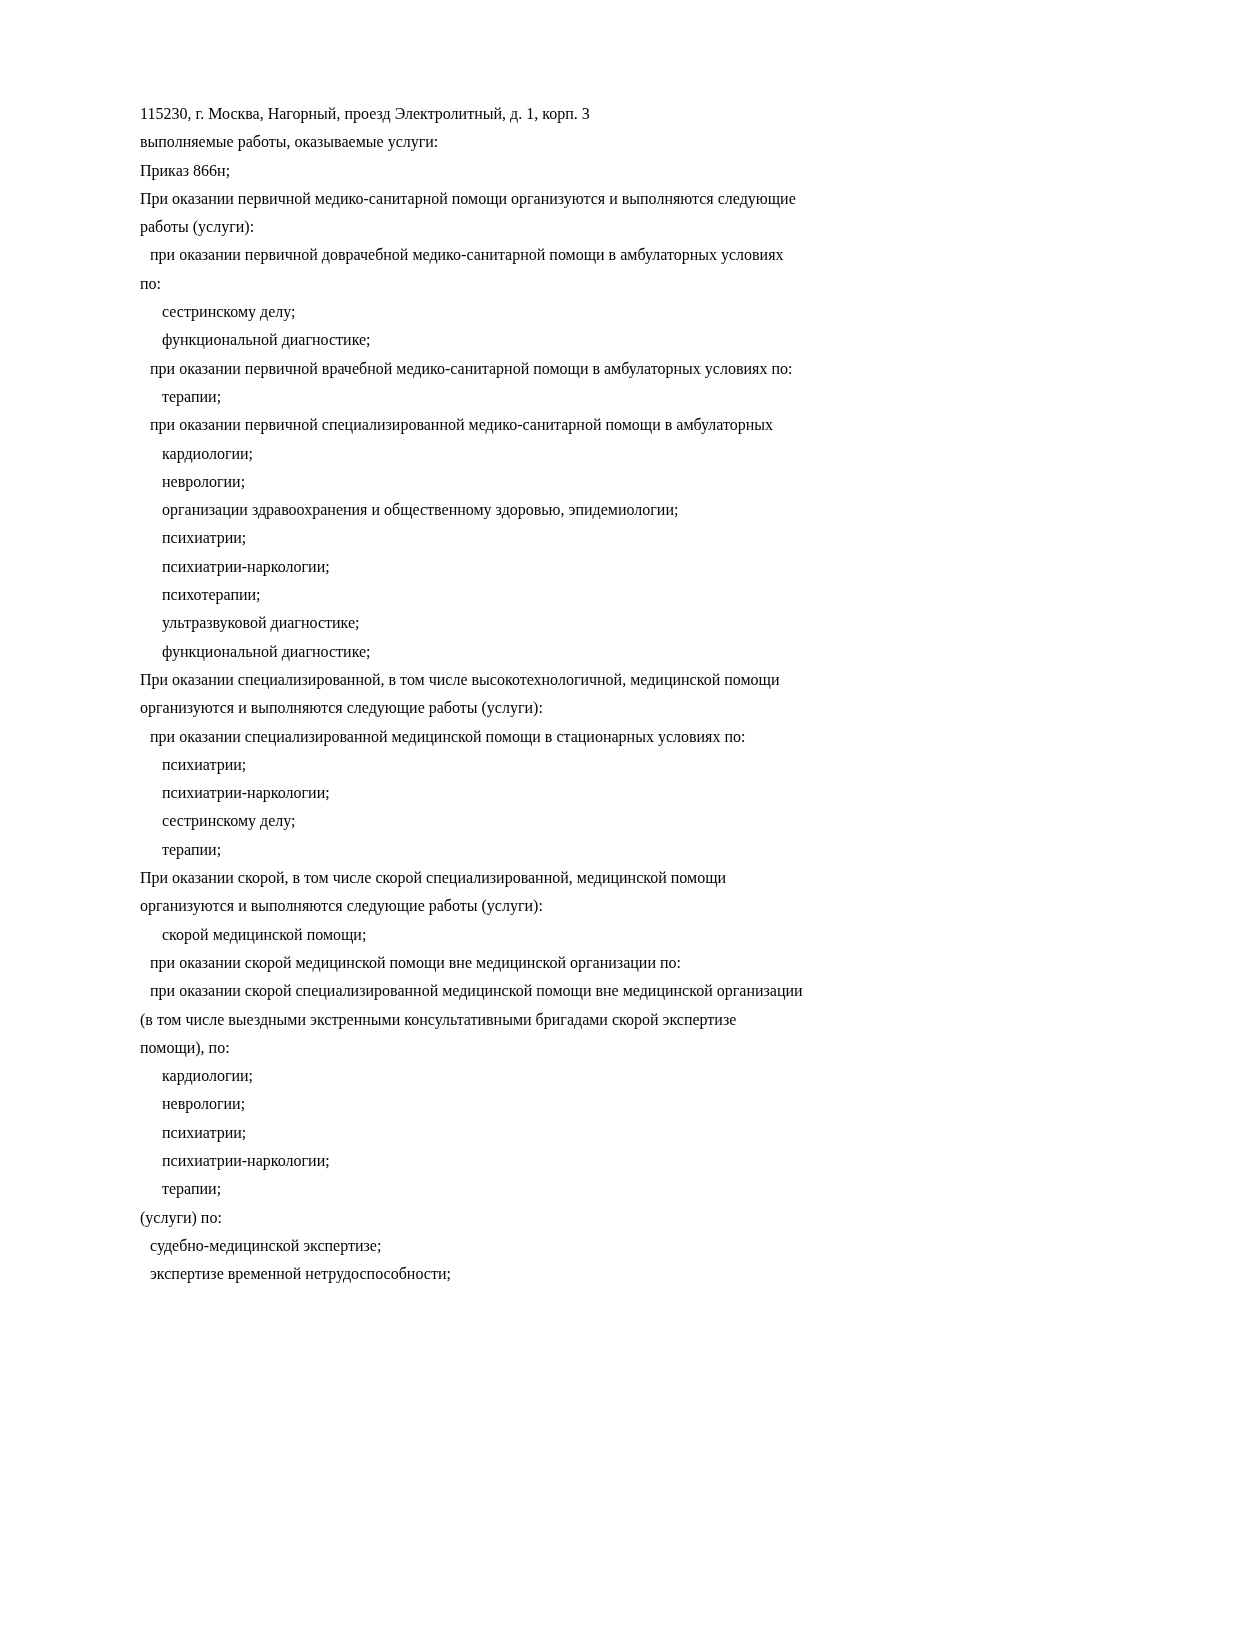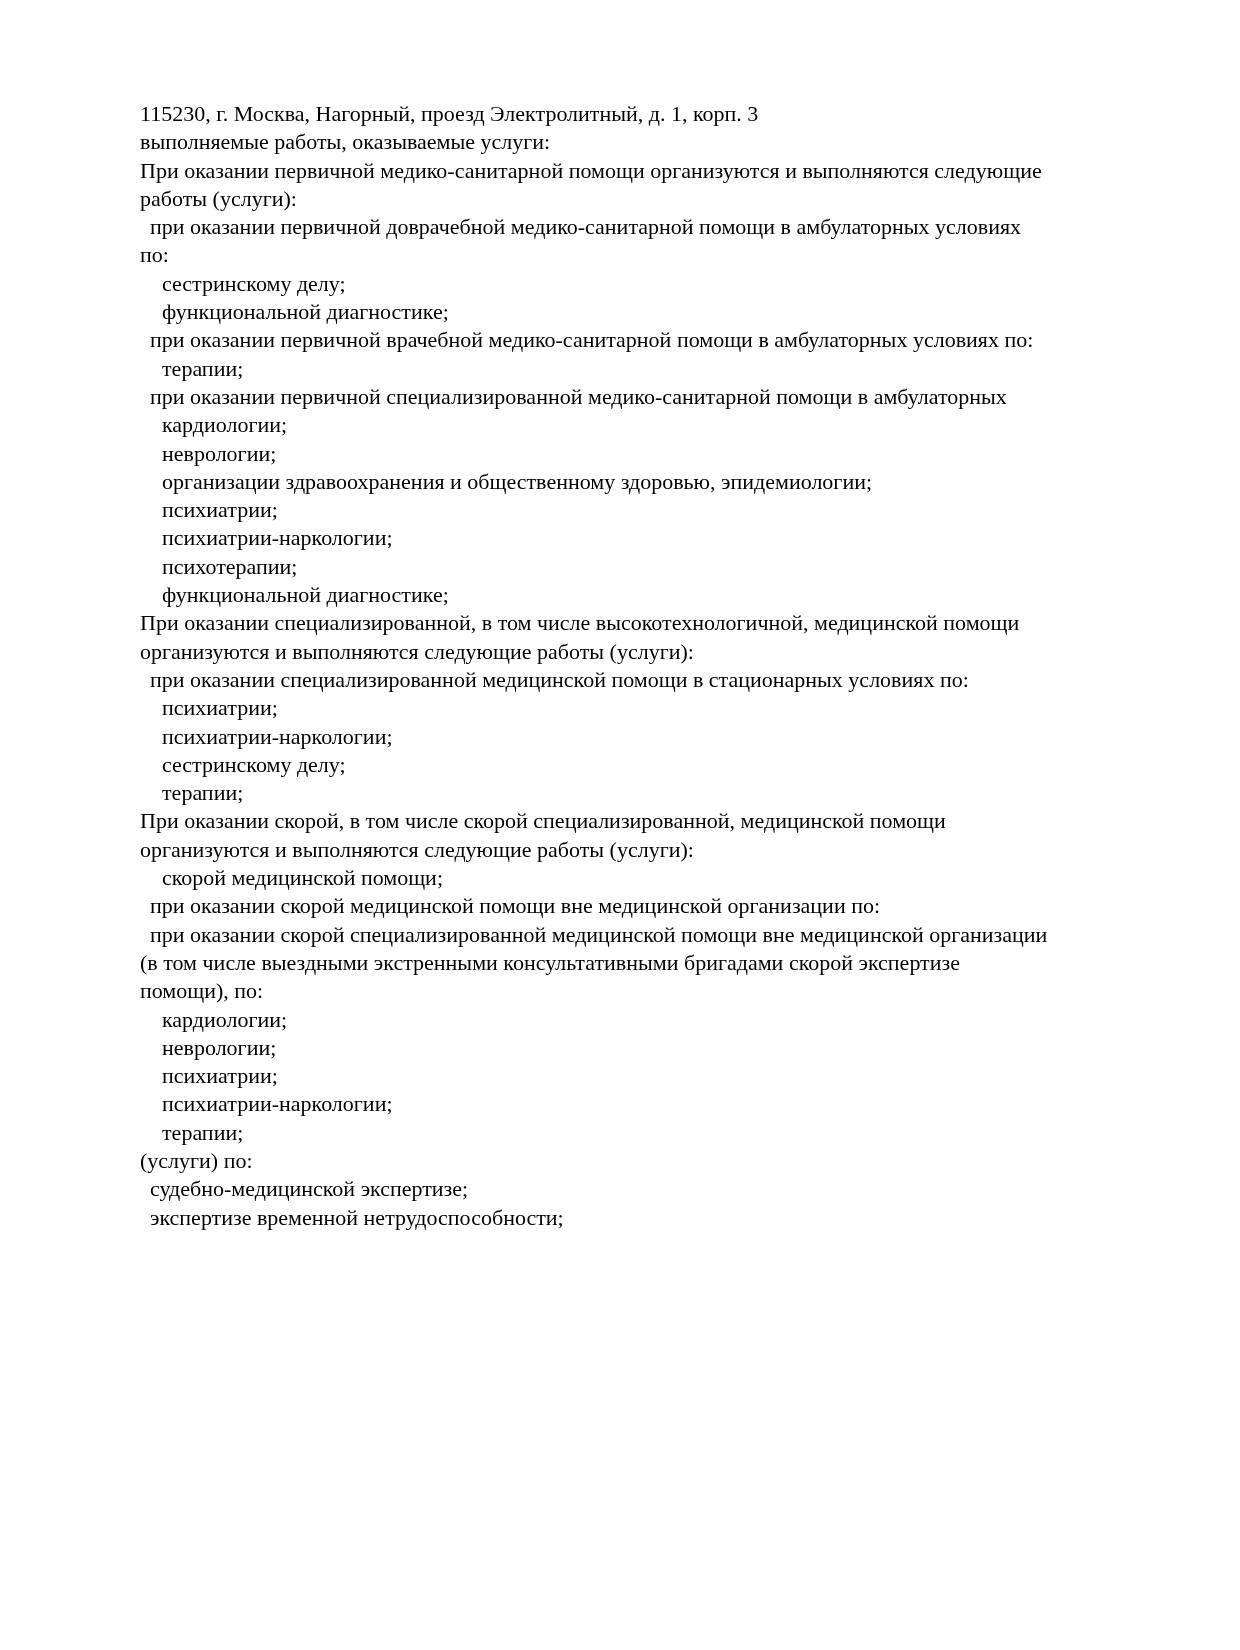--- a/index.html
+++ b/index.html
@@ -13,52 +13,54 @@
     height: 1650px;
     background: #ffffff;
     overflow: hidden;
   }
   .text-block {
     position: absolute;
     left: 140px;
     top: 100px;
     width: 980px;
     font-family: "Liberation Serif", "DejaVu Serif", serif;
-    font-size: 22px;
+    font-size: 16px;
     line-height: 28.3px;
     color: #000000;
   }
   .line {
     white-space: pre;
   }
   .line.indent-1 { padding-left: 10px; }
   .line.indent-2 { padding-left: 22px; }
 </style>
 </head>
 <body>
 
 <div class="page">
   <div class="text-block" id="doc-lines">
       <div class="line indent-0">115230, г. Москва, Нагорный, проезд Электролитный, д. 1, корп. 3</div>
       <div class="line indent-0">выполняемые работы, оказываемые услуги:</div>
+      <div class="line indent-0">Приказ 866н;</div>
       <div class="line indent-0">При оказании первичной медико-санитарной помощи организуются и выполняются следующие</div>
       <div class="line indent-0">работы (услуги):</div>
       <div class="line indent-1">при оказании первичной доврачебной медико-санитарной помощи в амбулаторных условиях</div>
       <div class="line indent-0">по:</div>
       <div class="line indent-2">сестринскому делу;</div>
       <div class="line indent-2">функциональной диагностике;</div>
       <div class="line indent-1">при оказании первичной врачебной медико-санитарной помощи в амбулаторных условиях по:</div>
       <div class="line indent-2">терапии;</div>
       <div class="line indent-1">при оказании первичной специализированной медико-санитарной помощи в амбулаторных</div>
       <div class="line indent-2">кардиологии;</div>
       <div class="line indent-2">неврологии;</div>
       <div class="line indent-2">организации здравоохранения и общественному здоровью, эпидемиологии;</div>
       <div class="line indent-2">психиатрии;</div>
       <div class="line indent-2">психиатрии-наркологии;</div>
       <div class="line indent-2">психотерапии;</div>
+      <div class="line indent-2">ультразвуковой диагностике;</div>
       <div class="line indent-2">функциональной диагностике;</div>
       <div class="line indent-0">При оказании специализированной, в том числе высокотехнологичной, медицинской помощи</div>
       <div class="line indent-0">организуются и выполняются следующие работы (услуги):</div>
       <div class="line indent-1">при оказании специализированной медицинской помощи в стационарных условиях по:</div>
       <div class="line indent-2">психиатрии;</div>
       <div class="line indent-2">психиатрии-наркологии;</div>
       <div class="line indent-2">сестринскому делу;</div>
       <div class="line indent-2">терапии;</div>
       <div class="line indent-0">При оказании скорой, в том числе скорой специализированной, медицинской помощи</div>
       <div class="line indent-0">организуются и выполняются следующие работы (услуги):</div>

